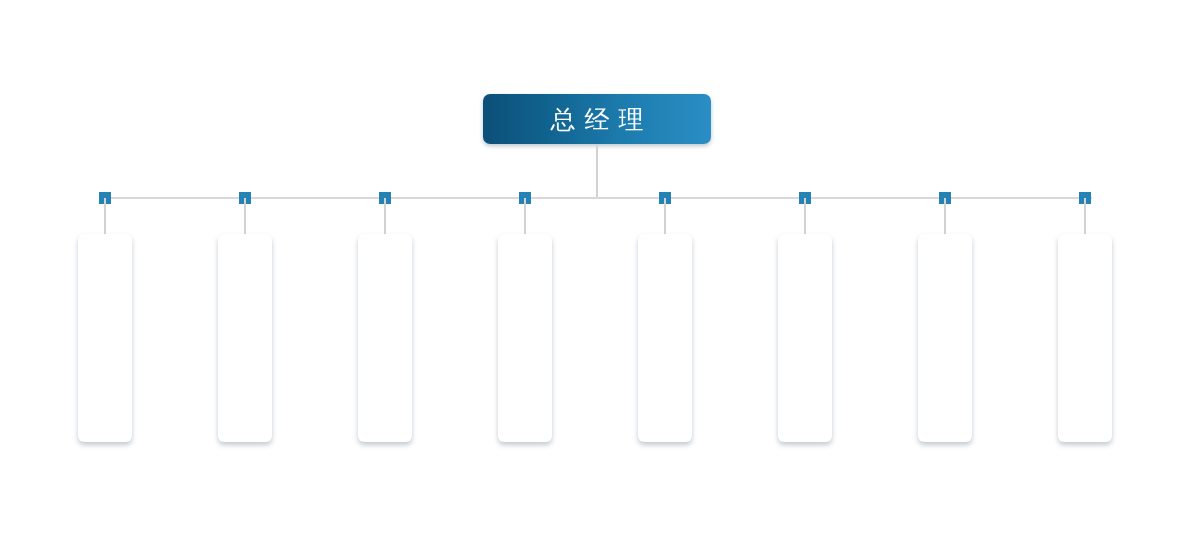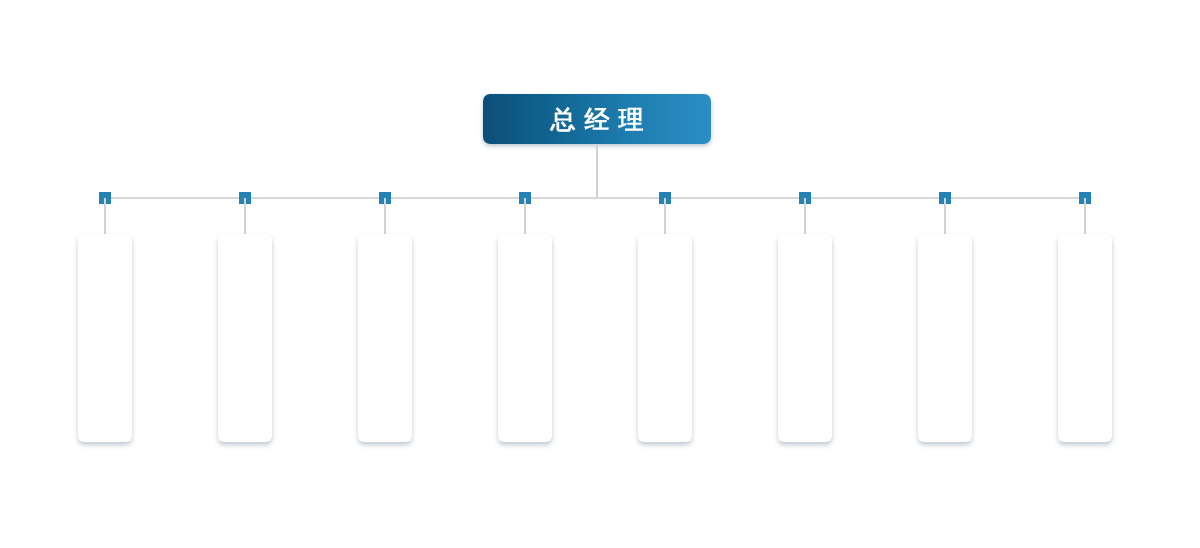--- a/index.html
+++ b/index.html
@@ -35,21 +35,20 @@
     align-items: center;
     justify-content: center;
   }
   .node-root .node-root-label {
     color: #ffffff;
     font-size: 25px;
     letter-spacing: 9px;
     text-indent: 9px;
     line-height: 1;
     white-space: nowrap;
-    font-weight: bold;
   }
 
   
   .connector-stem-root {
     position: absolute;
     left: 596px;
     top: 144px;
     width: 2px;
     height: 54px;
     background: #d2d2d2;

